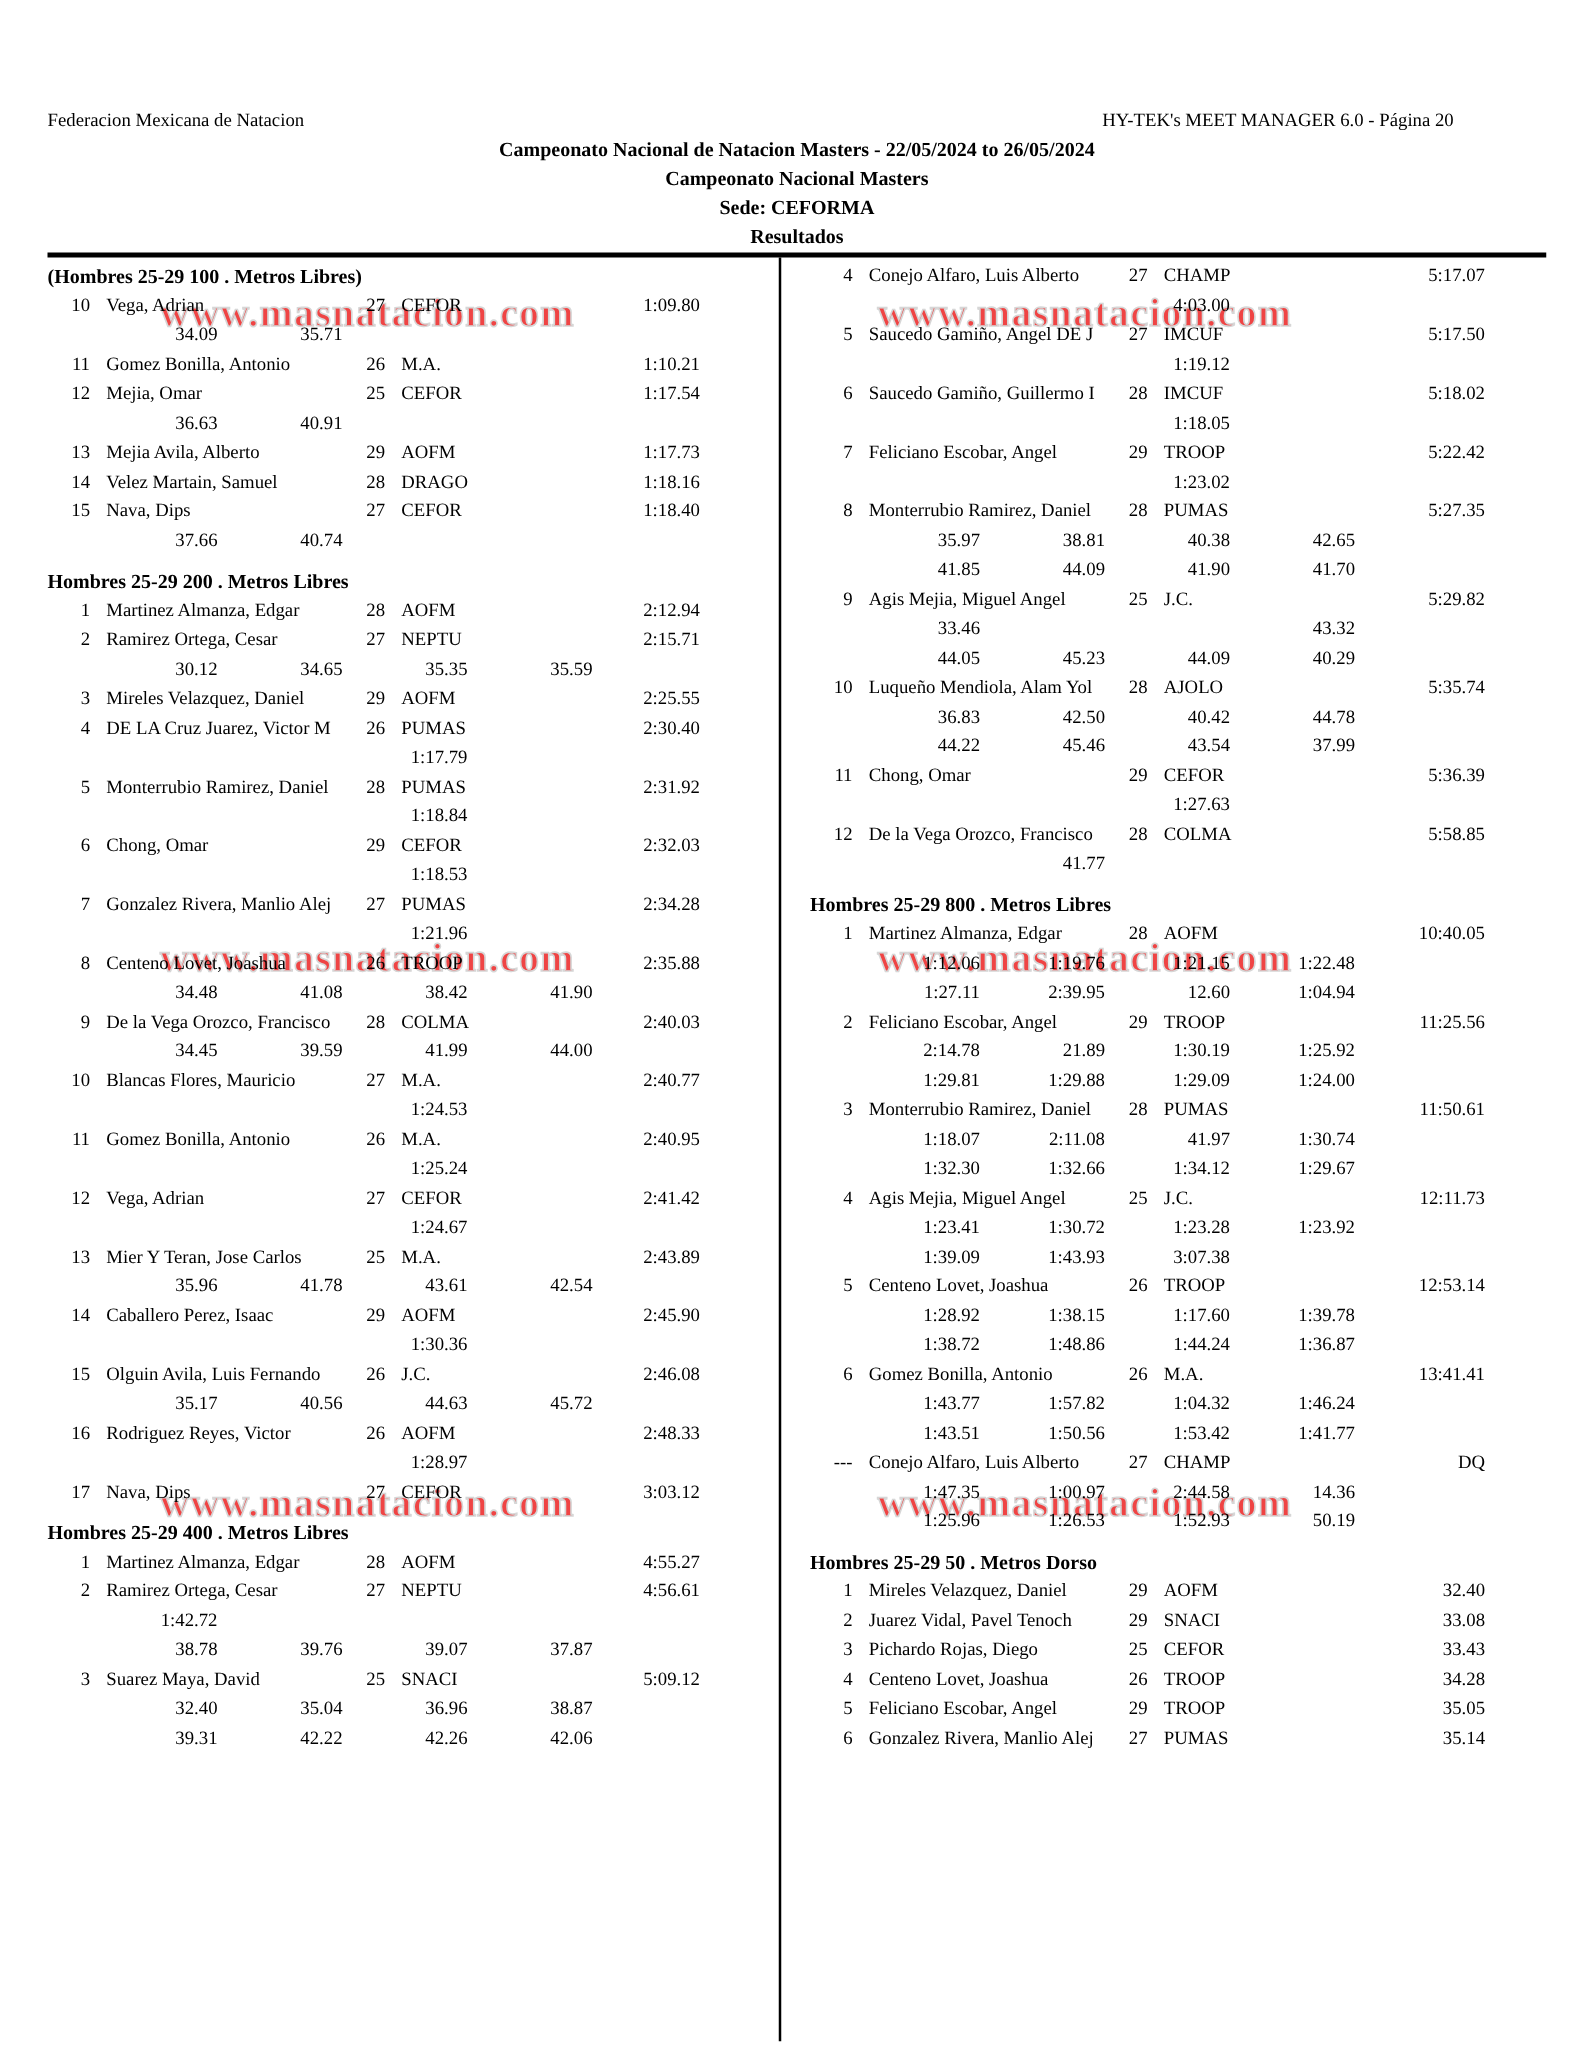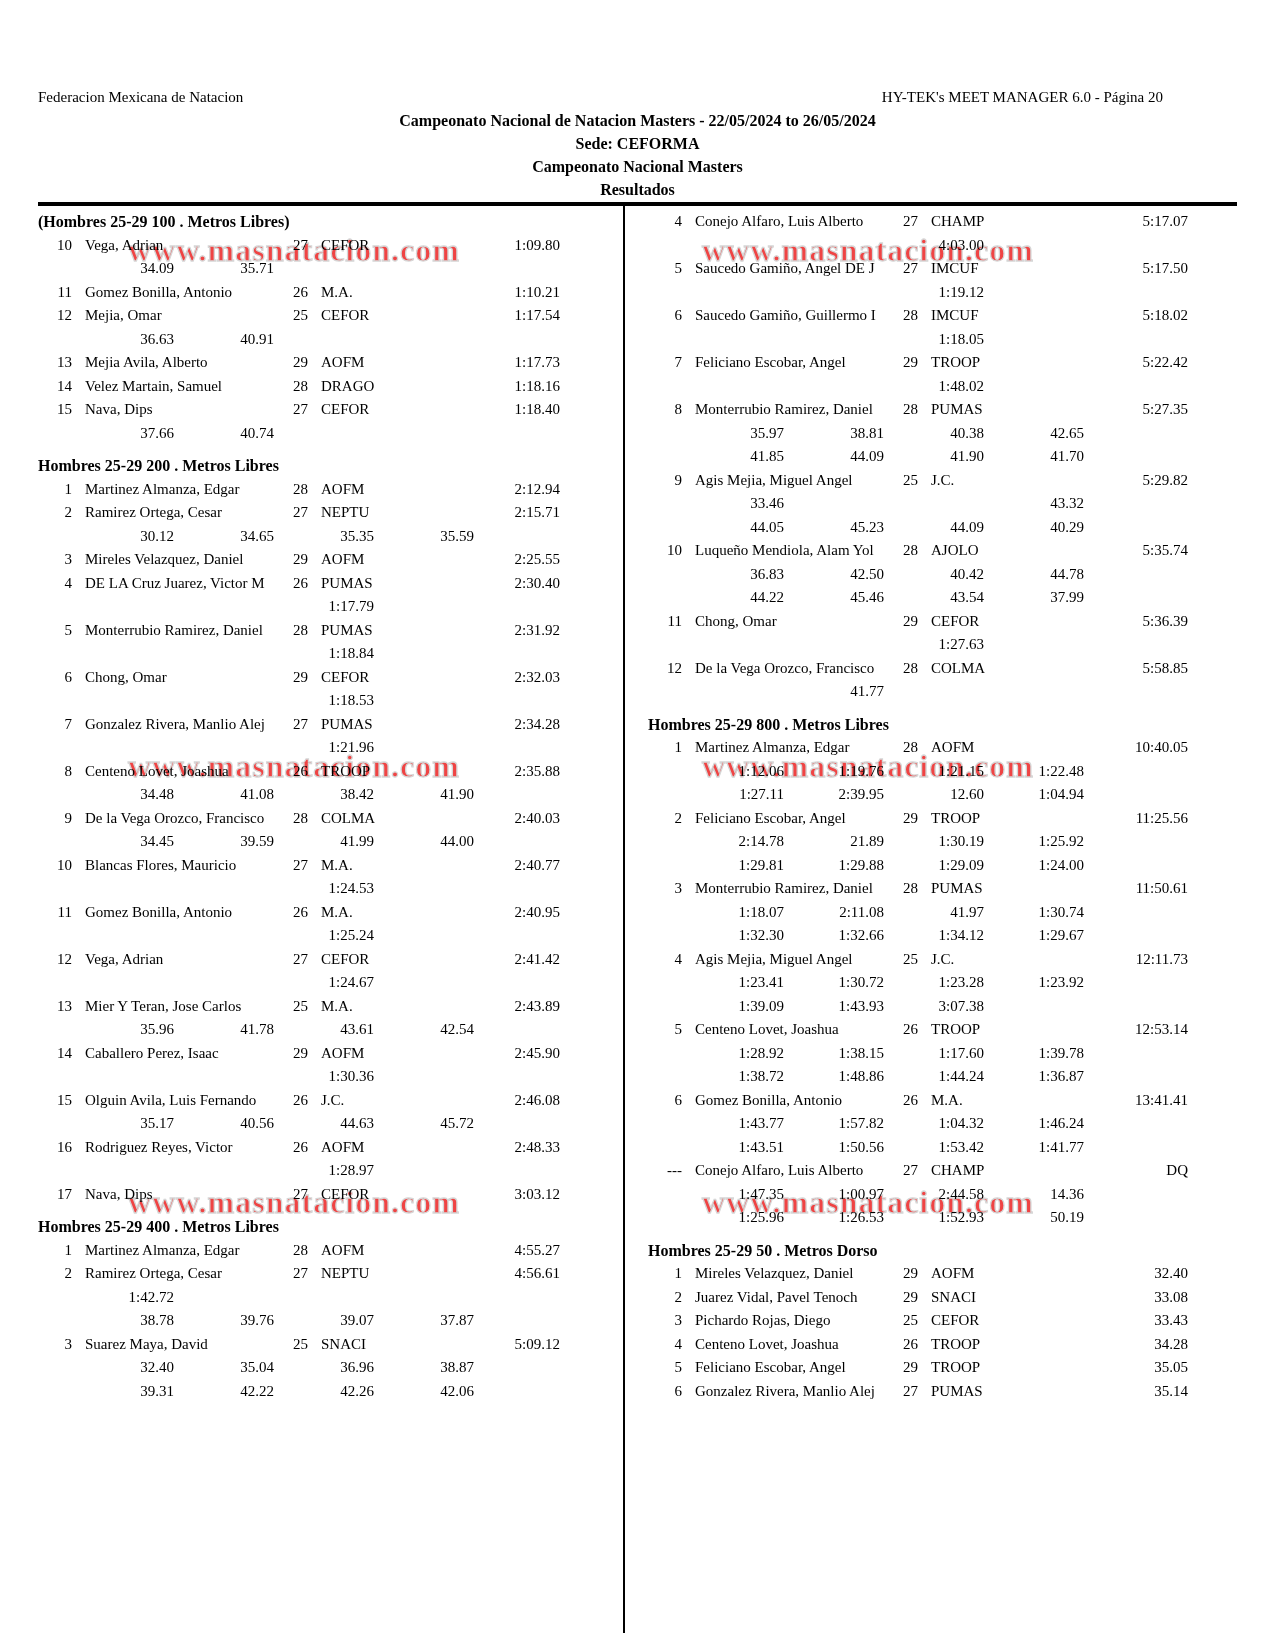--- a/index.html
+++ b/index.html
@@ -83,22 +83,22 @@
   <div class="watermark wm-r2 wm-right">www.masnatacion.com</div>
   <div class="watermark wm-r3 wm-left">www.masnatacion.com</div>
   <div class="watermark wm-r3 wm-right">www.masnatacion.com</div>
 
   <div class="page-header">
     <div class="header-row">
       <span class="hdr-left">Federacion Mexicana de Natacion</span>
       <span class="hdr-right">HY-TEK's MEET MANAGER 6.0 - Página 20</span>
     </div>
     <div class="title-line">Campeonato Nacional de Natacion Masters - 22/05/2024 to 26/05/2024</div>
+    <div class="title-line">Campeonato Nacional Masters</div>
     <div class="title-line">Sede: CEFORMA</div>
-    <div class="title-line">Campeonato Nacional Masters</div>
     <div class="title-line">Resultados</div>
   </div>
 
   <div class="rule"></div>
 
   <div class="columns">
     <div class="col col-left" id="col-left">
         <div class="event-section">
           <div class="event-title">(Hombres 25-29 100 . Metros Libres)</div>
           <div class="result-row">
@@ -462,21 +462,21 @@
           <div class="result-row">
             <span class="c-rank">7</span>
             <span class="c-name">Feliciano Escobar, Angel</span>
             <span class="c-age">29</span>
             <span class="c-team">TROOP</span>
             <span class="c-time">5:22.42</span>
           </div>
           <div class="splits-row">
             <span class="split-cell"></span>
             <span class="split-cell"></span>
-            <span class="split-cell">1:48.02</span>
+            <span class="split-cell">1:23.02</span>
             <span class="split-cell"></span>
           </div>
           <div class="result-row">
             <span class="c-rank">8</span>
             <span class="c-name">Monterrubio Ramirez, Daniel</span>
             <span class="c-age">28</span>
             <span class="c-team">PUMAS</span>
             <span class="c-time">5:27.35</span>
           </div>
           <div class="splits-row">

